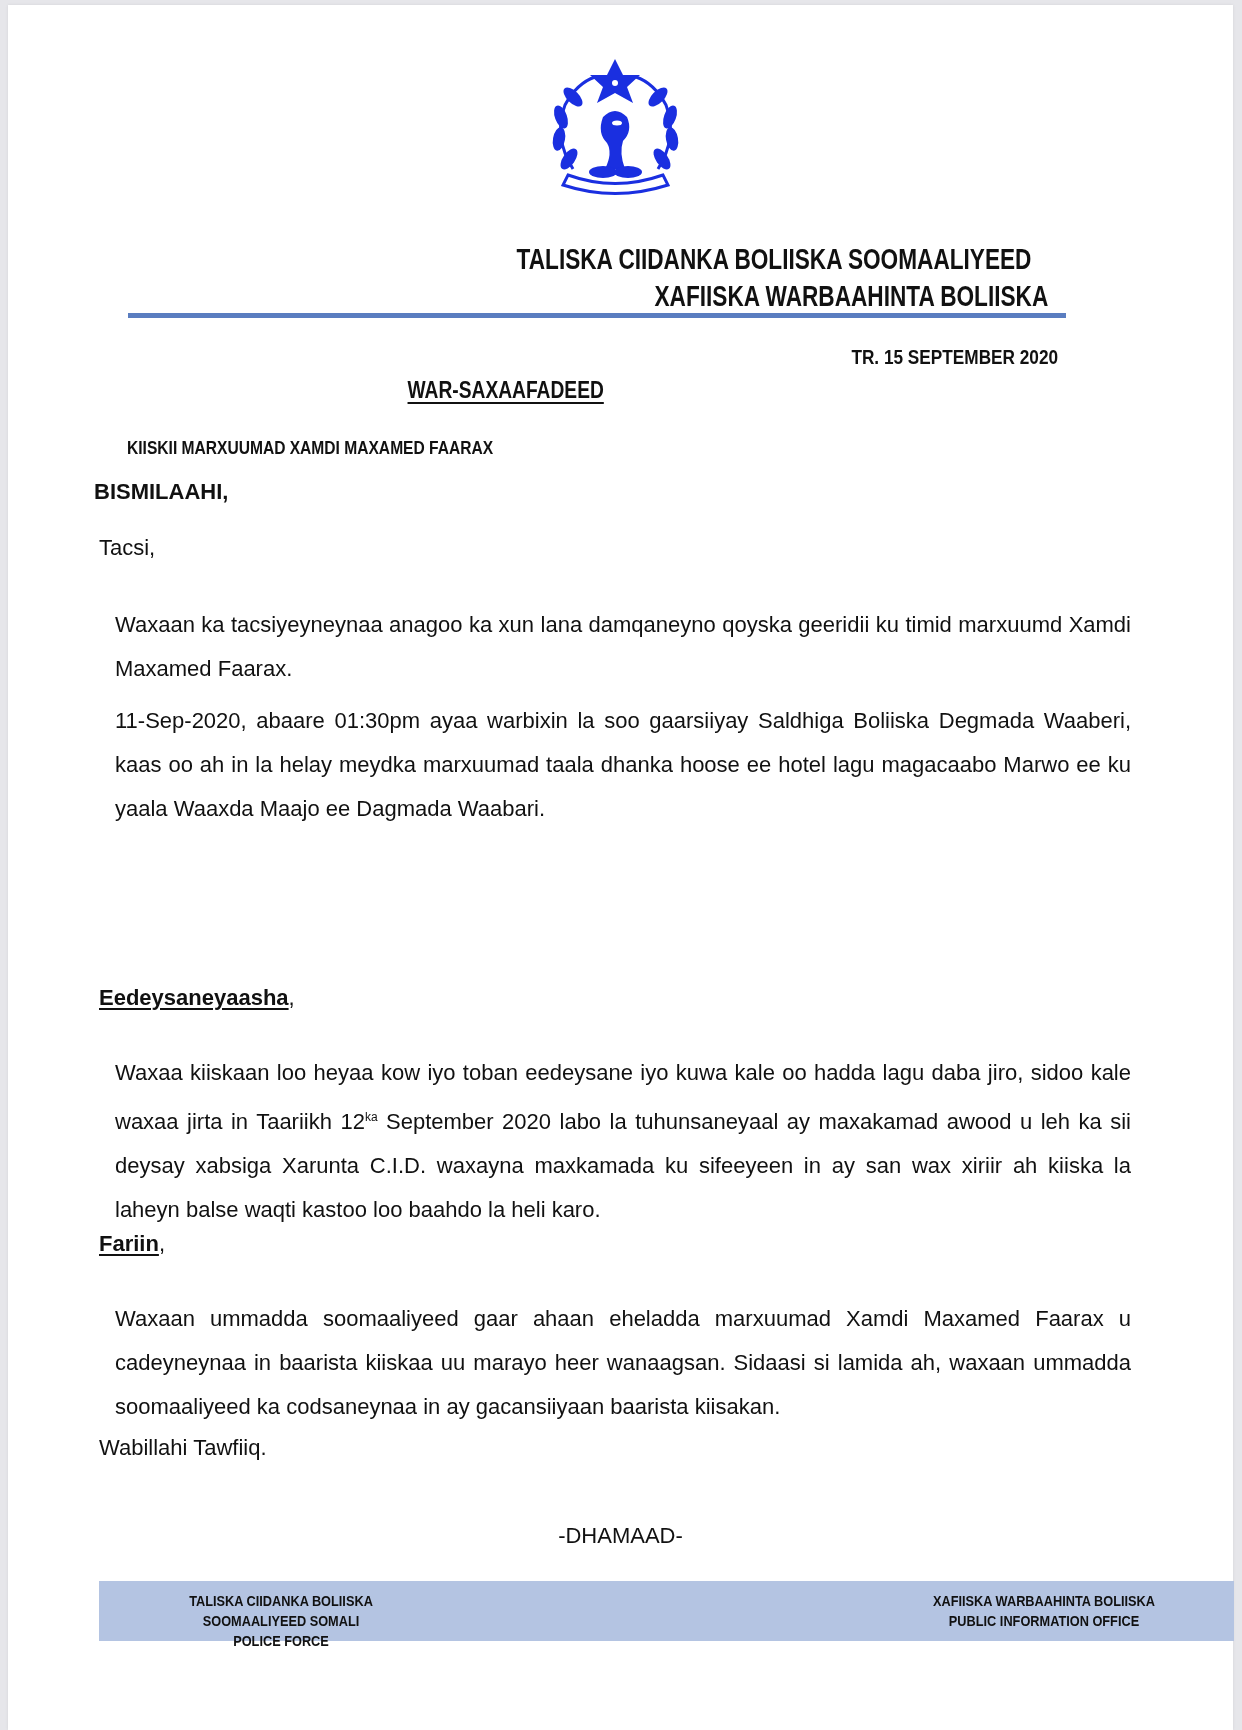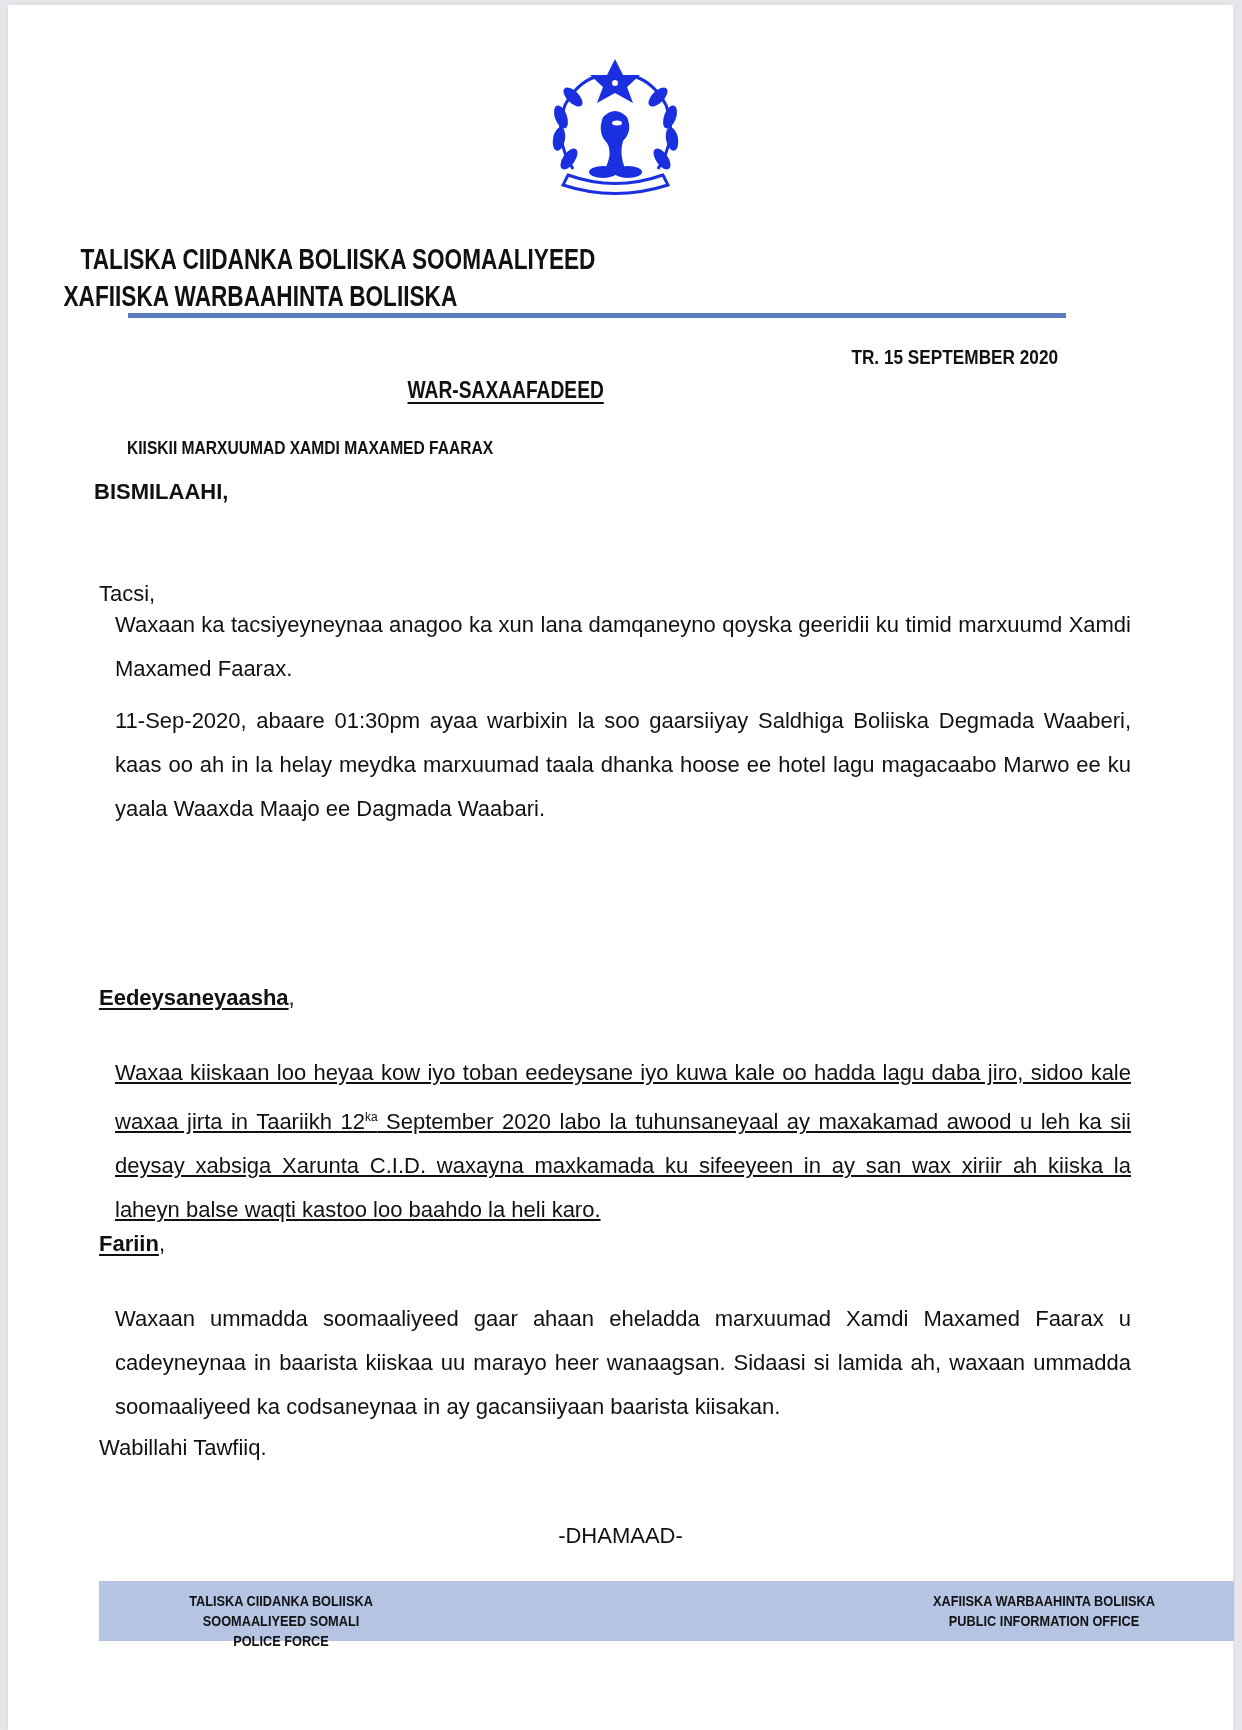--- a/index.html
+++ b/index.html
@@ -10,21 +10,21 @@
     color: #111;
     position: relative;
   }
   .page {
     position: absolute; left: 8px; top: 5px; width: 1225px; height: 1725px;
     background: #ffffff;
     box-shadow: 0 0 3px rgba(0,0,0,0.08);
   }
   .emblem { position: absolute; left: 535px; top: 52px; width: 145px; height: 142px; }
   .hdr1, .hdr2 {
-    position: absolute; left: 0; width: 1096px; text-align: left;
+    position: absolute; left: 0; width: 1096px; text-align: right;
     font-weight: bold; font-size: 29px; letter-spacing: 0px;
   }
   .hdr1 span, .hdr2 span { display: inline-block; transform: scaleX(0.78); }
   .hdr1 { top: 238px; }
   .hdr2 { top: 275px; }
   .rule { position: absolute; left: 120px; top: 308px; width: 938px; height: 5px; background: #5a7dc0; }
   .date {
     position: absolute; right: 175px; top: 340px; font-weight: bold; font-size: 21px;
   }
   .date span { display: inline-block; transform: scaleX(0.82); transform-origin: right center; }
@@ -36,21 +36,21 @@
   .case {
     position: absolute; left: 119px; top: 432px; font-weight: bold; font-size: 19px;
   }
   .case span { display: inline-block; transform: scaleX(0.82); transform-origin: left center; }
   .body-text {
     position: absolute; left: 91px; width: 1048px;
     font-size: 22px; line-height: 44px; text-align: justify;
   }
   .p { margin: 16px; }
   .bism { position: absolute; left: 86px; top: 474px; font-size: 22px; font-weight: bold; }
-  .tacsi { position: absolute; left: 91px; top: 530px; font-size: 22px; margin-top: 46px; }
+  .tacsi { position: absolute; left: 91px; top: 530px; font-size: 22px; }
   .sec { position: absolute; left: 91px; font-size: 22px; font-weight: bold; }
   .sec u { text-underline-offset: 3px; }
   .sec .comma { font-weight: normal; }
   .close { position: absolute; left: 91px; top: 1430px; font-size: 22px; }
   .end { position: absolute; left: 0; width: 1225px; top: 1518px; text-align: center; font-size: 22px; }
   .footer {
     position: absolute; left: 91px; top: 1576px; width: 1135px; height: 60px;
     background: #b4c4e2;
   }
   .footer .left, .footer .right {
@@ -109,21 +109,21 @@
 
   <div class="body-text" style="top:678px;">
     <p class="p">11-Sep-2020, abaare 01:30pm ayaa warbixin la soo gaarsiiyay Saldhiga Boliiska Degmada Waaberi, kaas oo ah in la helay meydka marxuumad taala dhanka hoose ee hotel lagu magacaabo Marwo ee ku yaala Waaxda Maajo ee Dagmada Waabari.</p>
   </div>
 
 
   <div class="sec" style="top:980px;">
     <u>Eedeysaneyaasha</u><span class="comma">,</span>
   </div>
 
-  <div class="body-text" style="top:1030px;text-decoration:underline;">
+  <div class="body-text" style="top:1030px;">
     <p class="p"><span>Waxaa kiiskaan loo heyaa kow iyo toban eedeysane iyo kuwa kale oo hadda lagu daba jiro, sidoo kale waxaa jirta in Taariikh 12</span><sup>ka</sup><span> September 2020 labo la tuhunsaneyaal ay maxakamad awood u leh ka sii deysay xabsiga Xarunta C.I.D. waxayna maxkamada ku sifeeyeen in ay san wax xiriir ah kiiska la laheyn balse waqti kastoo loo baahdo la heli karo.</span></p>
   </div>
 
   <div class="sec" style="top:1226px;">
     <u>Fariin</u><span class="comma">,</span>
   </div>
 
   <div class="body-text" style="top:1276px;">
     <p class="p">Waxaan ummadda soomaaliyeed gaar ahaan eheladda marxuumad Xamdi Maxamed Faarax u cadeyneynaa in baarista kiiskaa uu marayo heer wanaagsan. Sidaasi si lamida ah, waxaan ummadda soomaaliyeed ka codsaneynaa in ay gacansiiyaan baarista kiisakan.</p>
   </div>

